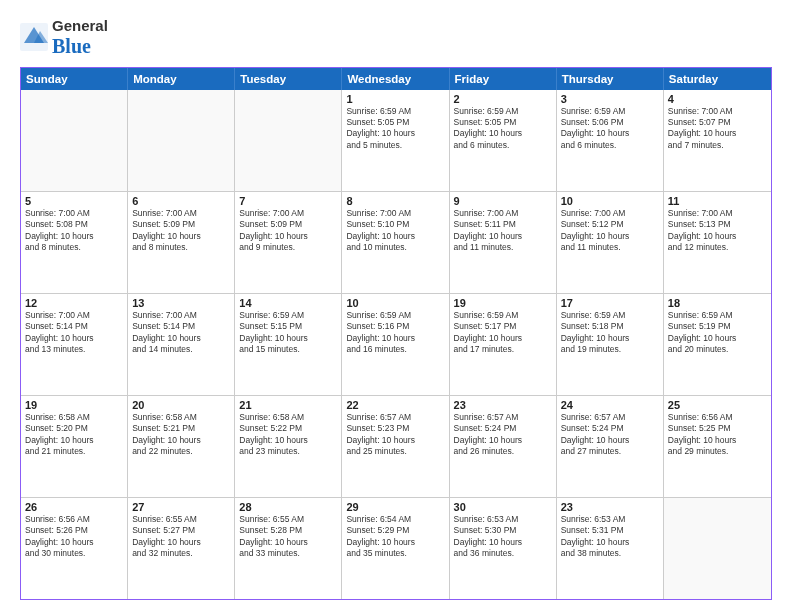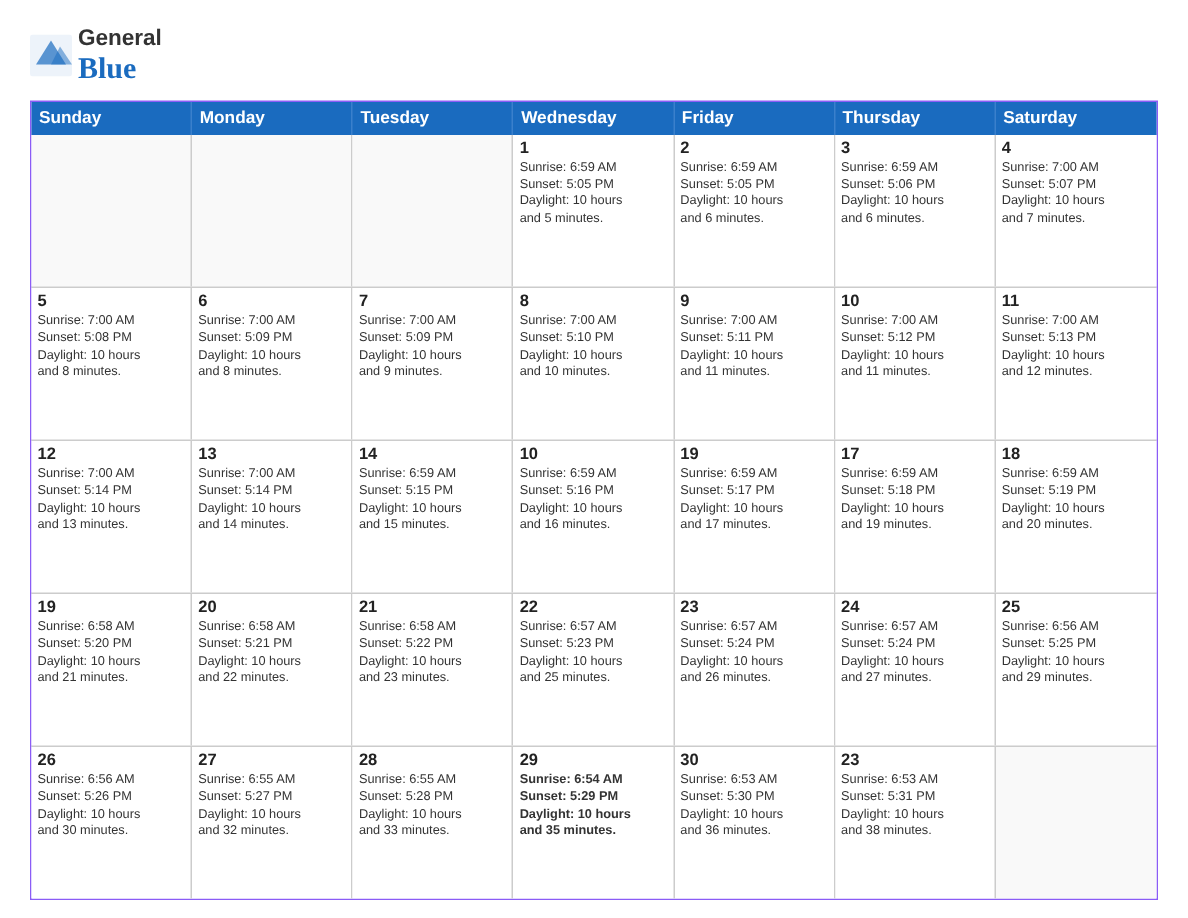--- a/index.html
+++ b/index.html
@@ -350,21 +350,21 @@
           </div>
           <div class="cal-cell">
             <span class="day-num">28</span>
             <div class="day-info" style="white-space: pre-line;">Sunrise: 6:55 AM
 Sunset: 5:28 PM
 Daylight: 10 hours
 and 33 minutes.</div>
           </div>
           <div class="cal-cell">
             <span class="day-num">29</span>
-            <div class="day-info" style="white-space: pre-line; font-weight: bold;">Sunrise: 6:54 AM
+            <div class="day-info" style="white-space: pre-line;">Sunrise: 6:54 AM
 Sunset: 5:29 PM
 Daylight: 10 hours
 and 35 minutes.</div>
           </div>
           <div class="cal-cell">
             <span class="day-num">30</span>
             <div class="day-info" style="white-space: pre-line;">Sunrise: 6:53 AM
 Sunset: 5:30 PM
 Daylight: 10 hours
 and 36 minutes.</div>

